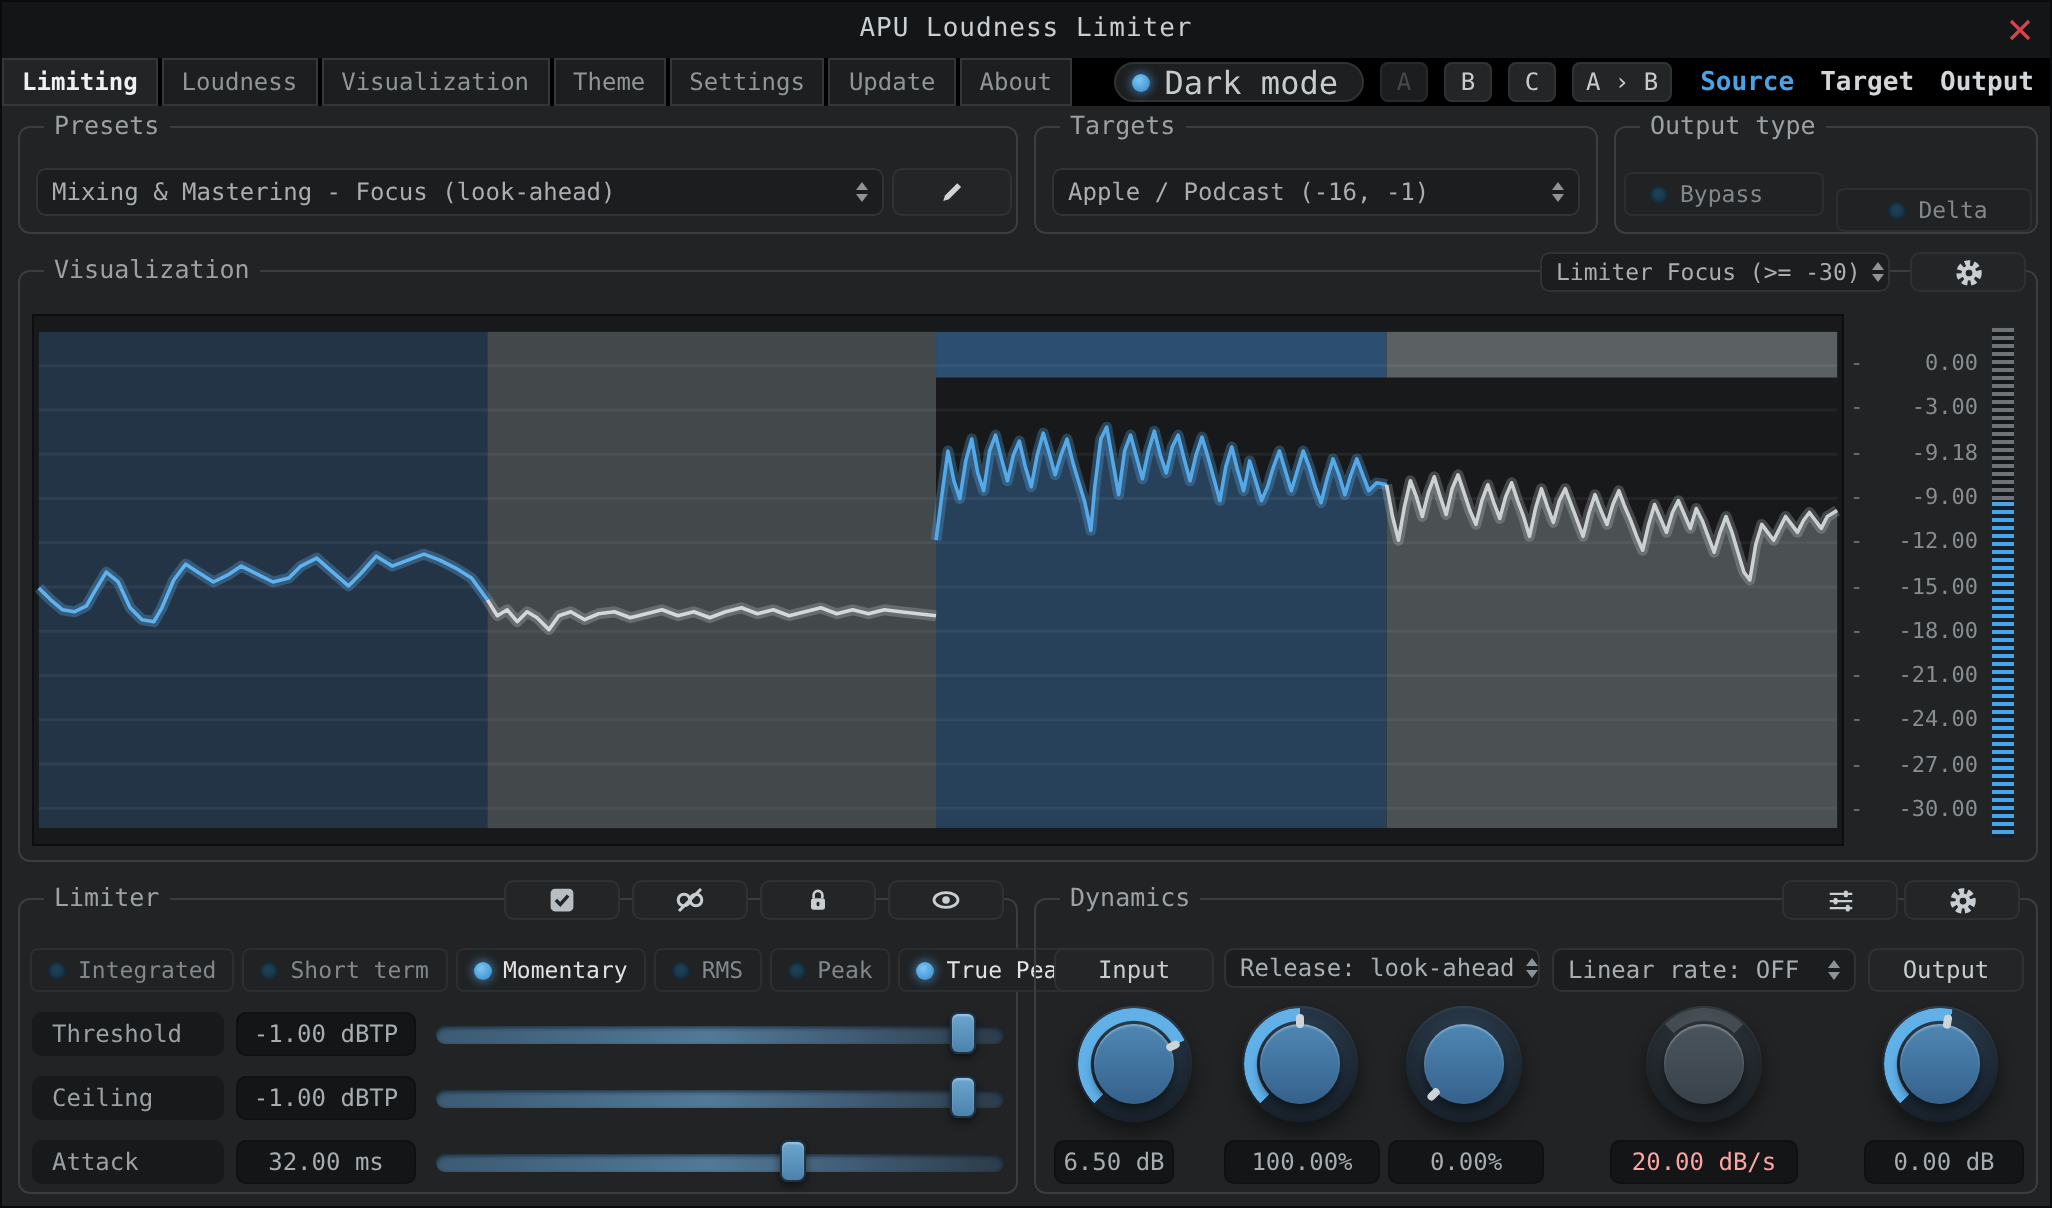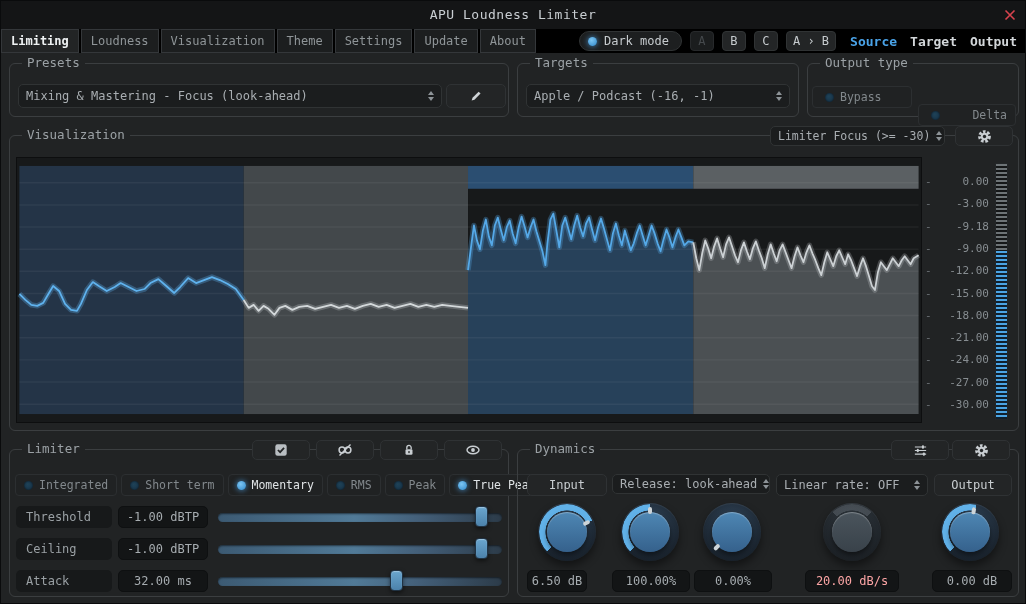--- a/index.html
+++ b/index.html
@@ -13,21 +13,21 @@
            color:#c9ced2; font-size:13px; letter-spacing:.5px; }
   .close-btn { position:absolute; right:8px; top:7px; width:14px; height:14px; cursor:pointer; display:flex; align-items:center; justify-content:center; }
 
   
   .tabbar { position:absolute; left:0; top:28px; width:100%; height:24px; background:#000000; display:flex; align-items:stretch; }
   .tab { display:flex; align-items:center; padding:0 9px; font-size:12px; color:#8f9598;
          background:#1c1e1f; border:1px solid #34373a; margin-right:2px; white-space:nowrap; }
   .tab.active { color:#eef1f2; font-weight:bold; background:#222425; }
   .tabbar-right { margin-left:auto; display:flex; align-items:center; gap:8px; padding-right:8px; }
   .pill { height:20px; display:flex; align-items:center; gap:7px; padding:0 12px 0 8px; background:#1d1f20;
-          border:1px solid #303334; border-radius:10px; font-size:12px; color:#c6cbce; }
+          border:1px solid #303334; border-radius:10px; font-size:16px; color:#c6cbce; }
   .dot { width:9px; height:9px; border-radius:50%; background:radial-gradient(circle at 40% 35%, #1f4258, #163246); box-shadow:inset 0 0 2px #0c151d; }
   .dot.on { background:radial-gradient(circle at 40% 35%, #7cc6f4, #2f87c9); box-shadow:0 0 5px 1px rgba(77,163,232,.55); }
   .ab-group { display:flex; align-items:center; gap:8px; }
   .ab-btn { min-width:24px; height:20px; padding:0 6px; display:flex; align-items:center; justify-content:center;
             background:#232526; border:1px solid #303334; border-radius:4px; font-size:12px; color:#c6cbce; white-space:nowrap; }
   .ab-btn.dim { color:#45494c; background:#1b1d1e; border-color:#27292b; }
   .meter-labels { display:flex; align-items:center; gap:13px; margin-left:6px; }
   .meter-label { font-size:13px; font-weight:bold; color:#d3d7da; }
   .meter-label.accent { color:#4aa3e8; }
 
@@ -159,21 +159,21 @@
     </div>
   </div>
 
   <div class="panel" style="left:806px; top:62px; width:212px; height:54px;">
     <span class="legend">Output type</span>
     <div id="output-type-options">
         <div class="toggle" style="position: absolute; left: 4px; top: 22px; width: 100px; justify-content: flex-start; padding-left: 12px;">
           <div class="dot"></div>
           <span>Bypass</span>
         </div>
-        <div class="toggle" style="position: absolute; left: 110px; top: 40px; width: 98px; justify-content: space-between; padding-left: 12px;">
+        <div class="toggle" style="position: absolute; left: 110px; top: 30px; width: 98px; justify-content: center; padding-left: 12px;">
           <div class="dot"></div>
           <span>Delta</span>
         </div>
       </div>
   </div>
 
   <div class="panel" style="left:8px; top:134px; width:1010px; height:296px;">
     <span class="legend">Visualization</span>
     <div class="dropdown" style="right:73px; top:-10px; width:175px; height:20px;">
       <span style="font-size:11.5px;">Limiter Focus (&gt;= -30)</span>

